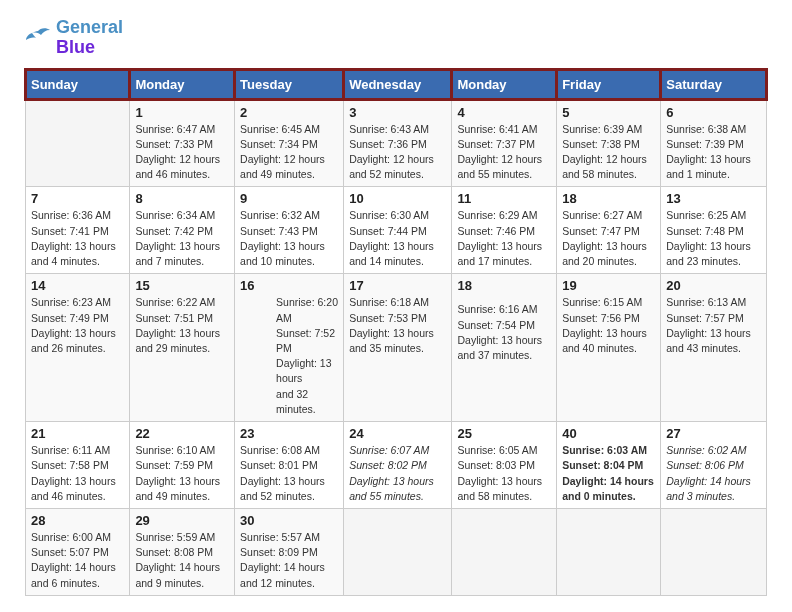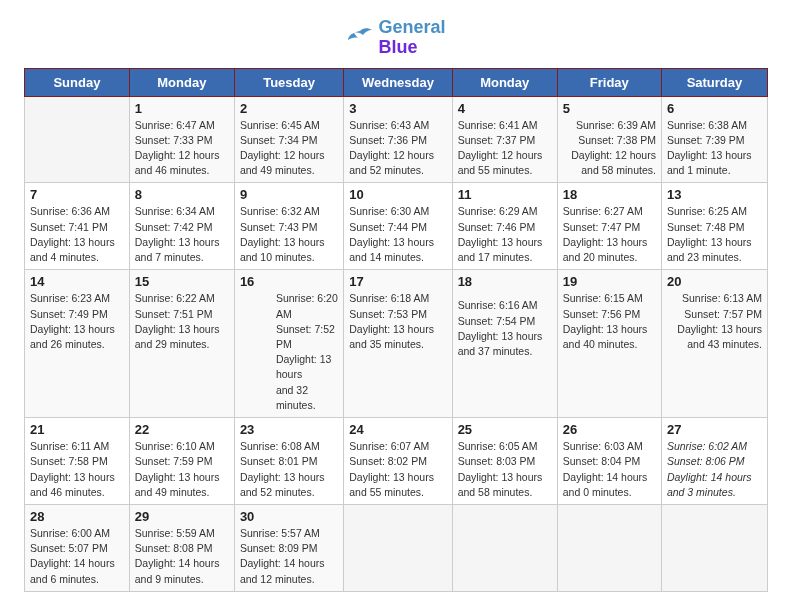--- a/index.html
+++ b/index.html
@@ -9,21 +9,21 @@
       width: 792px;
       height: 612px;
       overflow: hidden;
     }
     .page {
       width: 792px;
       padding: 18px 24px 12px 24px;
     }
     .header-area {
       display: flex;
-      justify-content: center;
+      justify-content: flex-start;
       align-items: flex-start;
       margin-bottom: 10px;
     }
     .logo {
       display: flex;
       align-items: center;
       gap: 4px;
     }
     .logo-text {
       font-size: 18px;
@@ -54,24 +54,24 @@
     }
     .calendar {
       width: 100%;
       border-collapse: collapse;
       font-size: 11px;
     }
     .calendar thead th {
       background: #3a6bb0;
       color: #fff;
       padding: 6px 4px;
-      text-align: center;
+      text-align: left;
       font-size: 13px;
       font-weight: bold;
-      border: 1px solid #7f1d1d;
+      border: 3px solid #7f1d1d;
     }
     .calendar tbody td {
       border: 1px solid #ccc;
       vertical-align: top;
       padding: 4px 5px;
       width: 113px;
       min-height: 80px;
       background: #fff;
     }
     .calendar tbody tr:nth-child(odd) td {
@@ -153,21 +153,21 @@
           </td>
           <td>
             <span class="day-num">4</span>
             <div class="day-info" style="white-space: pre-line;">Sunrise: 6:41 AM
 Sunset: 7:37 PM
 Daylight: 12 hours
 and 55 minutes.</div>
           </td>
           <td>
             <span class="day-num">5</span>
-            <div class="day-info" style="white-space: pre-line; text-align: right;">Sunrise: 6:39 AM
+            <div class="day-info" style="white-space: pre-line;">Sunrise: 6:39 AM
 Sunset: 7:38 PM
 Daylight: 12 hours
 and 58 minutes.</div>
           </td>
           <td>
             <span class="day-num">6</span>
             <div class="day-info" style="white-space: pre-line;">Sunrise: 6:38 AM
 Sunset: 7:39 PM
 Daylight: 13 hours
 and 1 minute.</div>
@@ -262,21 +262,21 @@
           </td>
           <td>
             <span class="day-num">19</span>
             <div class="day-info" style="white-space: pre-line;">Sunrise: 6:15 AM
 Sunset: 7:56 PM
 Daylight: 13 hours
 and 40 minutes.</div>
           </td>
           <td>
             <span class="day-num">20</span>
-            <div class="day-info" style="white-space: pre-line; text-align: right;">Sunrise: 6:13 AM
+            <div class="day-info" style="white-space: pre-line;">Sunrise: 6:13 AM
 Sunset: 7:57 PM
 Daylight: 13 hours
 and 43 minutes.</div>
           </td>
         </tr>
         <tr>
           <td>
             <span class="day-num">21</span>
             <div class="day-info" style="white-space: pre-line;">Sunrise: 6:11 AM
 Sunset: 7:58 PM
@@ -292,35 +292,35 @@
           </td>
           <td>
             <span class="day-num">23</span>
             <div class="day-info" style="white-space: pre-line;">Sunrise: 6:08 AM
 Sunset: 8:01 PM
 Daylight: 13 hours
 and 52 minutes.</div>
           </td>
           <td>
             <span class="day-num">24</span>
-            <div class="day-info" style="white-space: pre-line;">Sunrise: 6:07 AM
+            <div class="day-info" style="white-space: pre-line; font-style: italic;">Sunrise: 6:07 AM
 Sunset: 8:02 PM
 Daylight: 13 hours
 and 55 minutes.</div>
           </td>
           <td>
             <span class="day-num">25</span>
             <div class="day-info" style="white-space: pre-line;">Sunrise: 6:05 AM
 Sunset: 8:03 PM
 Daylight: 13 hours
 and 58 minutes.</div>
           </td>
           <td>
-            <span class="day-num">26</span>
-            <div class="day-info" style="white-space: pre-line;">Sunrise: 6:03 AM
+            <span class="day-num">40</span>
+            <div class="day-info" style="white-space: pre-line; font-weight: bold;">Sunrise: 6:03 AM
 Sunset: 8:04 PM
 Daylight: 14 hours
 and 0 minutes.</div>
           </td>
           <td>
             <span class="day-num">27</span>
             <div class="day-info" style="white-space: pre-line; font-style: italic;">Sunrise: 6:02 AM
 Sunset: 8:06 PM
 Daylight: 14 hours
 and 3 minutes.</div>

